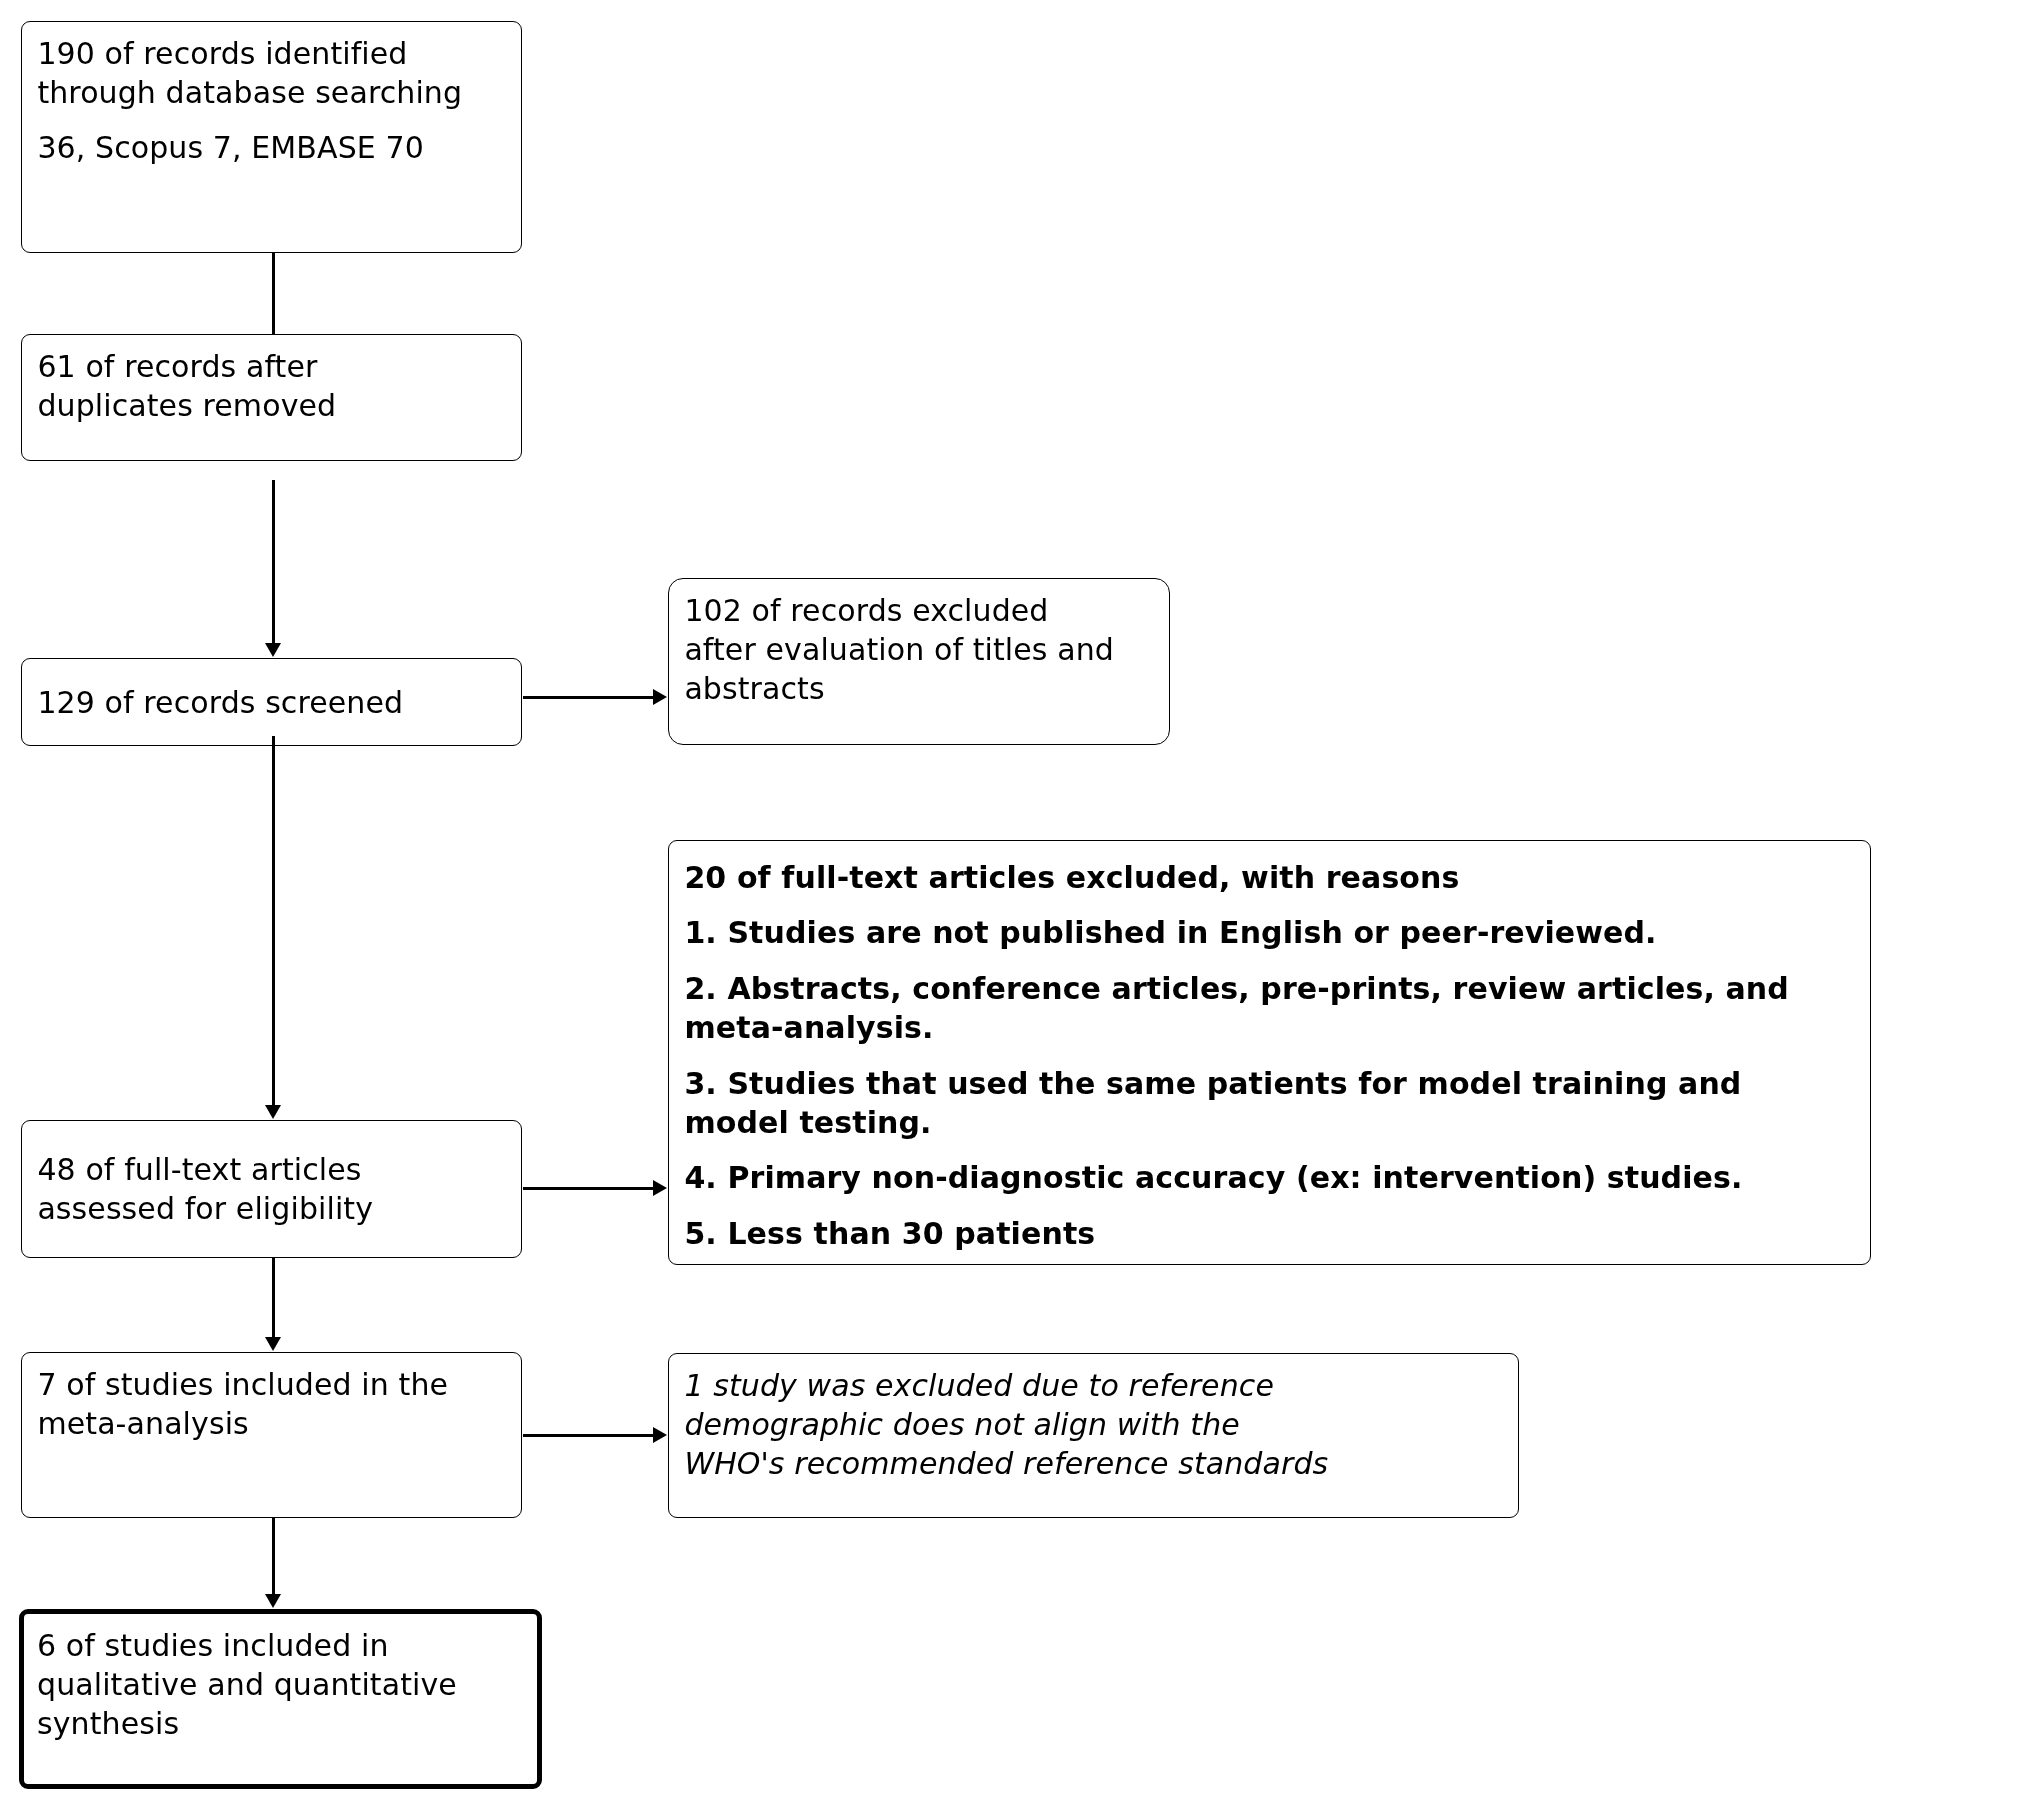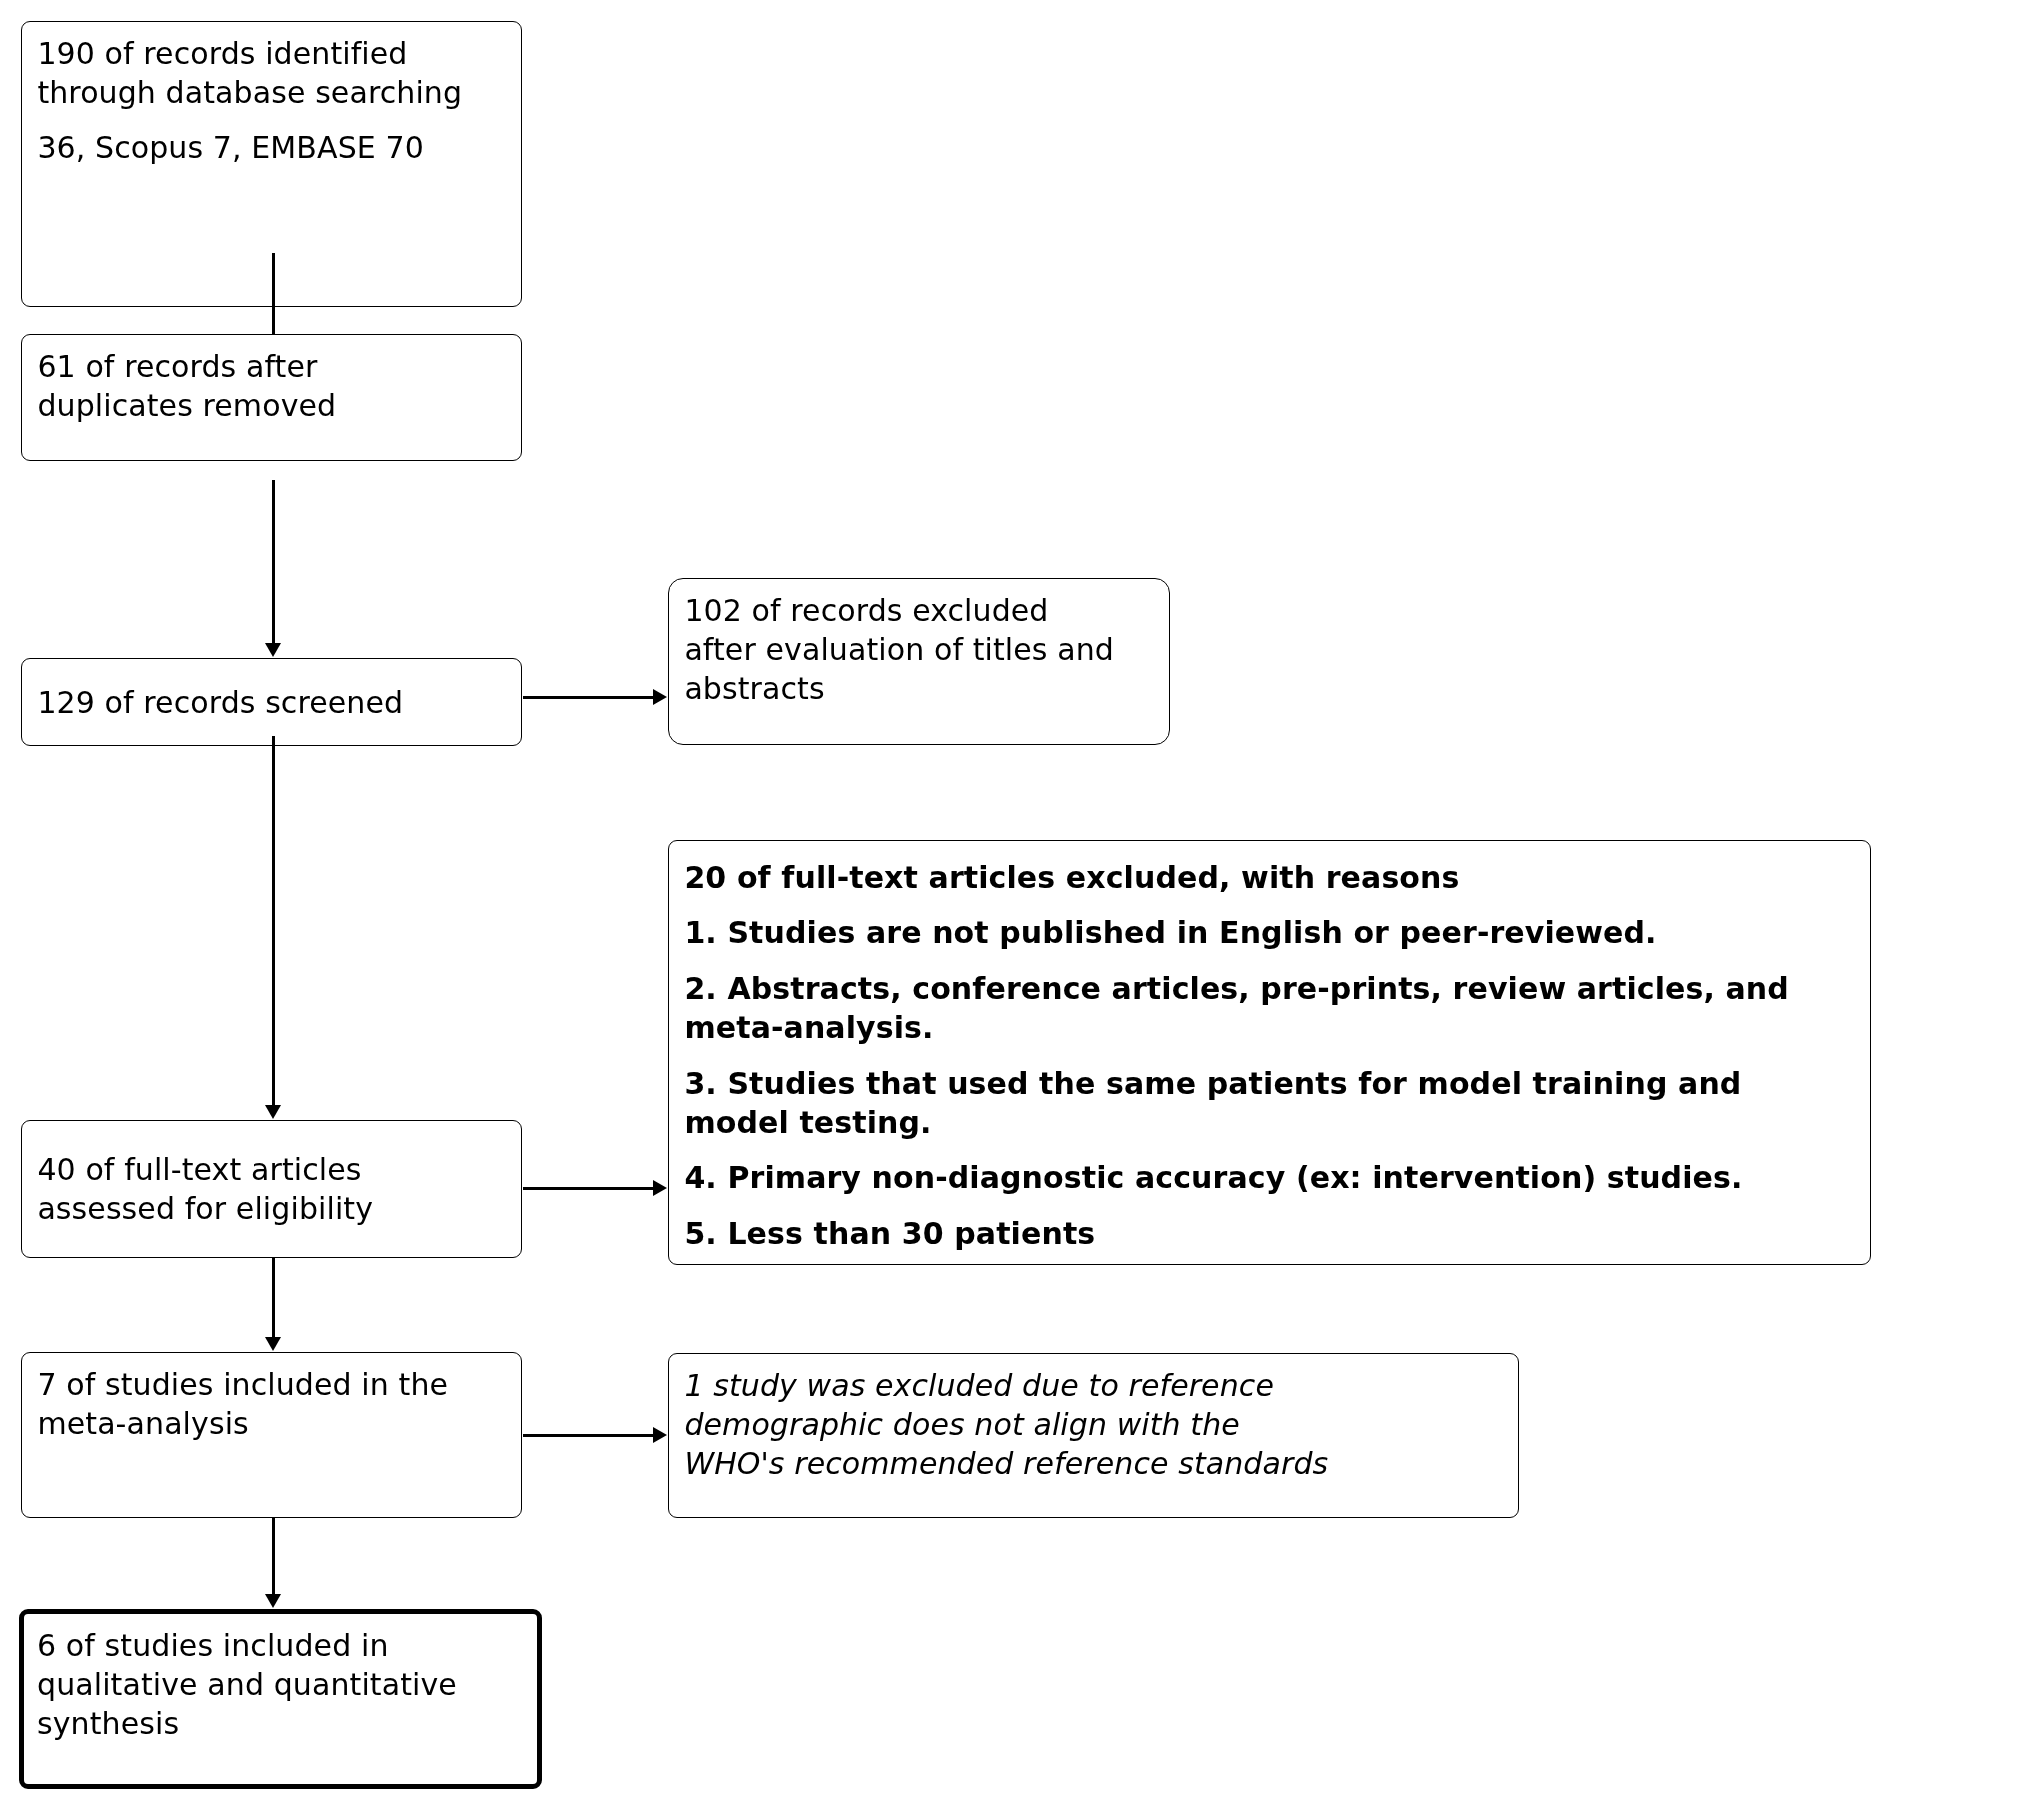--- a/index.html
+++ b/index.html
@@ -61,21 +61,21 @@
     border-top:8.4px solid transparent;
     border-bottom:8.4px solid transparent;
     border-left:14px solid #000000;
   }
 </style>
 </head>
 <body>
 
 <div id="canvas">
 
-  <div class="node" style="left:21px; top:21px; width:501px; height:286px;">
+  <div class="node" style="left:21px; top:21px; width:501px; height:232px;">
     <div class="line">190 of records identified</div>
     <div class="line">through database searching</div>
     <div class="gap"></div>
     <div class="line">36, Scopus 7, EMBASE 70</div>
   </div>
 
   <div class="vline" style="left:272px; top:253px; height:85px;"></div>
   <div class="arrow-down" style="left:265px; top:337px;"></div>
 
   <div class="node" style="left:21px; top:334px; width:501px; height:127px;">
@@ -96,21 +96,21 @@
   <div class="node" style="left:668px; top:578px; width:502px; height:167px;border-radius:15px;">
     <div class="line">102 of records excluded</div>
     <div class="line">after evaluation of titles and</div>
     <div class="line">abstracts</div>
   </div>
 
   <div class="vline" style="left:272px; top:736px; height:369px;"></div>
   <div class="arrow-down" style="left:265px; top:1105px;"></div>
 
   <div class="node center" style="left:21px; top:1120px; width:501px; height:138px;">
-    <div class="line">40 of full-text articles</div>
+    <div class="line">48 of full-text articles</div>
     <div class="line">assessed for eligibility</div>
   </div>
 
   <div class="hline" style="left:523px; top:1187px; width:131px;"></div>
   <div class="arrow-right" style="left:653px; top:1180px;"></div>
 
   <div class="node reasons" style="left:668px; top:840px; width:1203px; height:425px; padding-top:16.7px;font-weight:bold;">
     <div class="line">20 of full-text articles excluded, with reasons</div>
     <div class="line">1. Studies are not published in English or peer-reviewed.</div>
     <div class="line">2. Abstracts, conference articles, pre-prints, review articles, and meta-analysis.</div>

